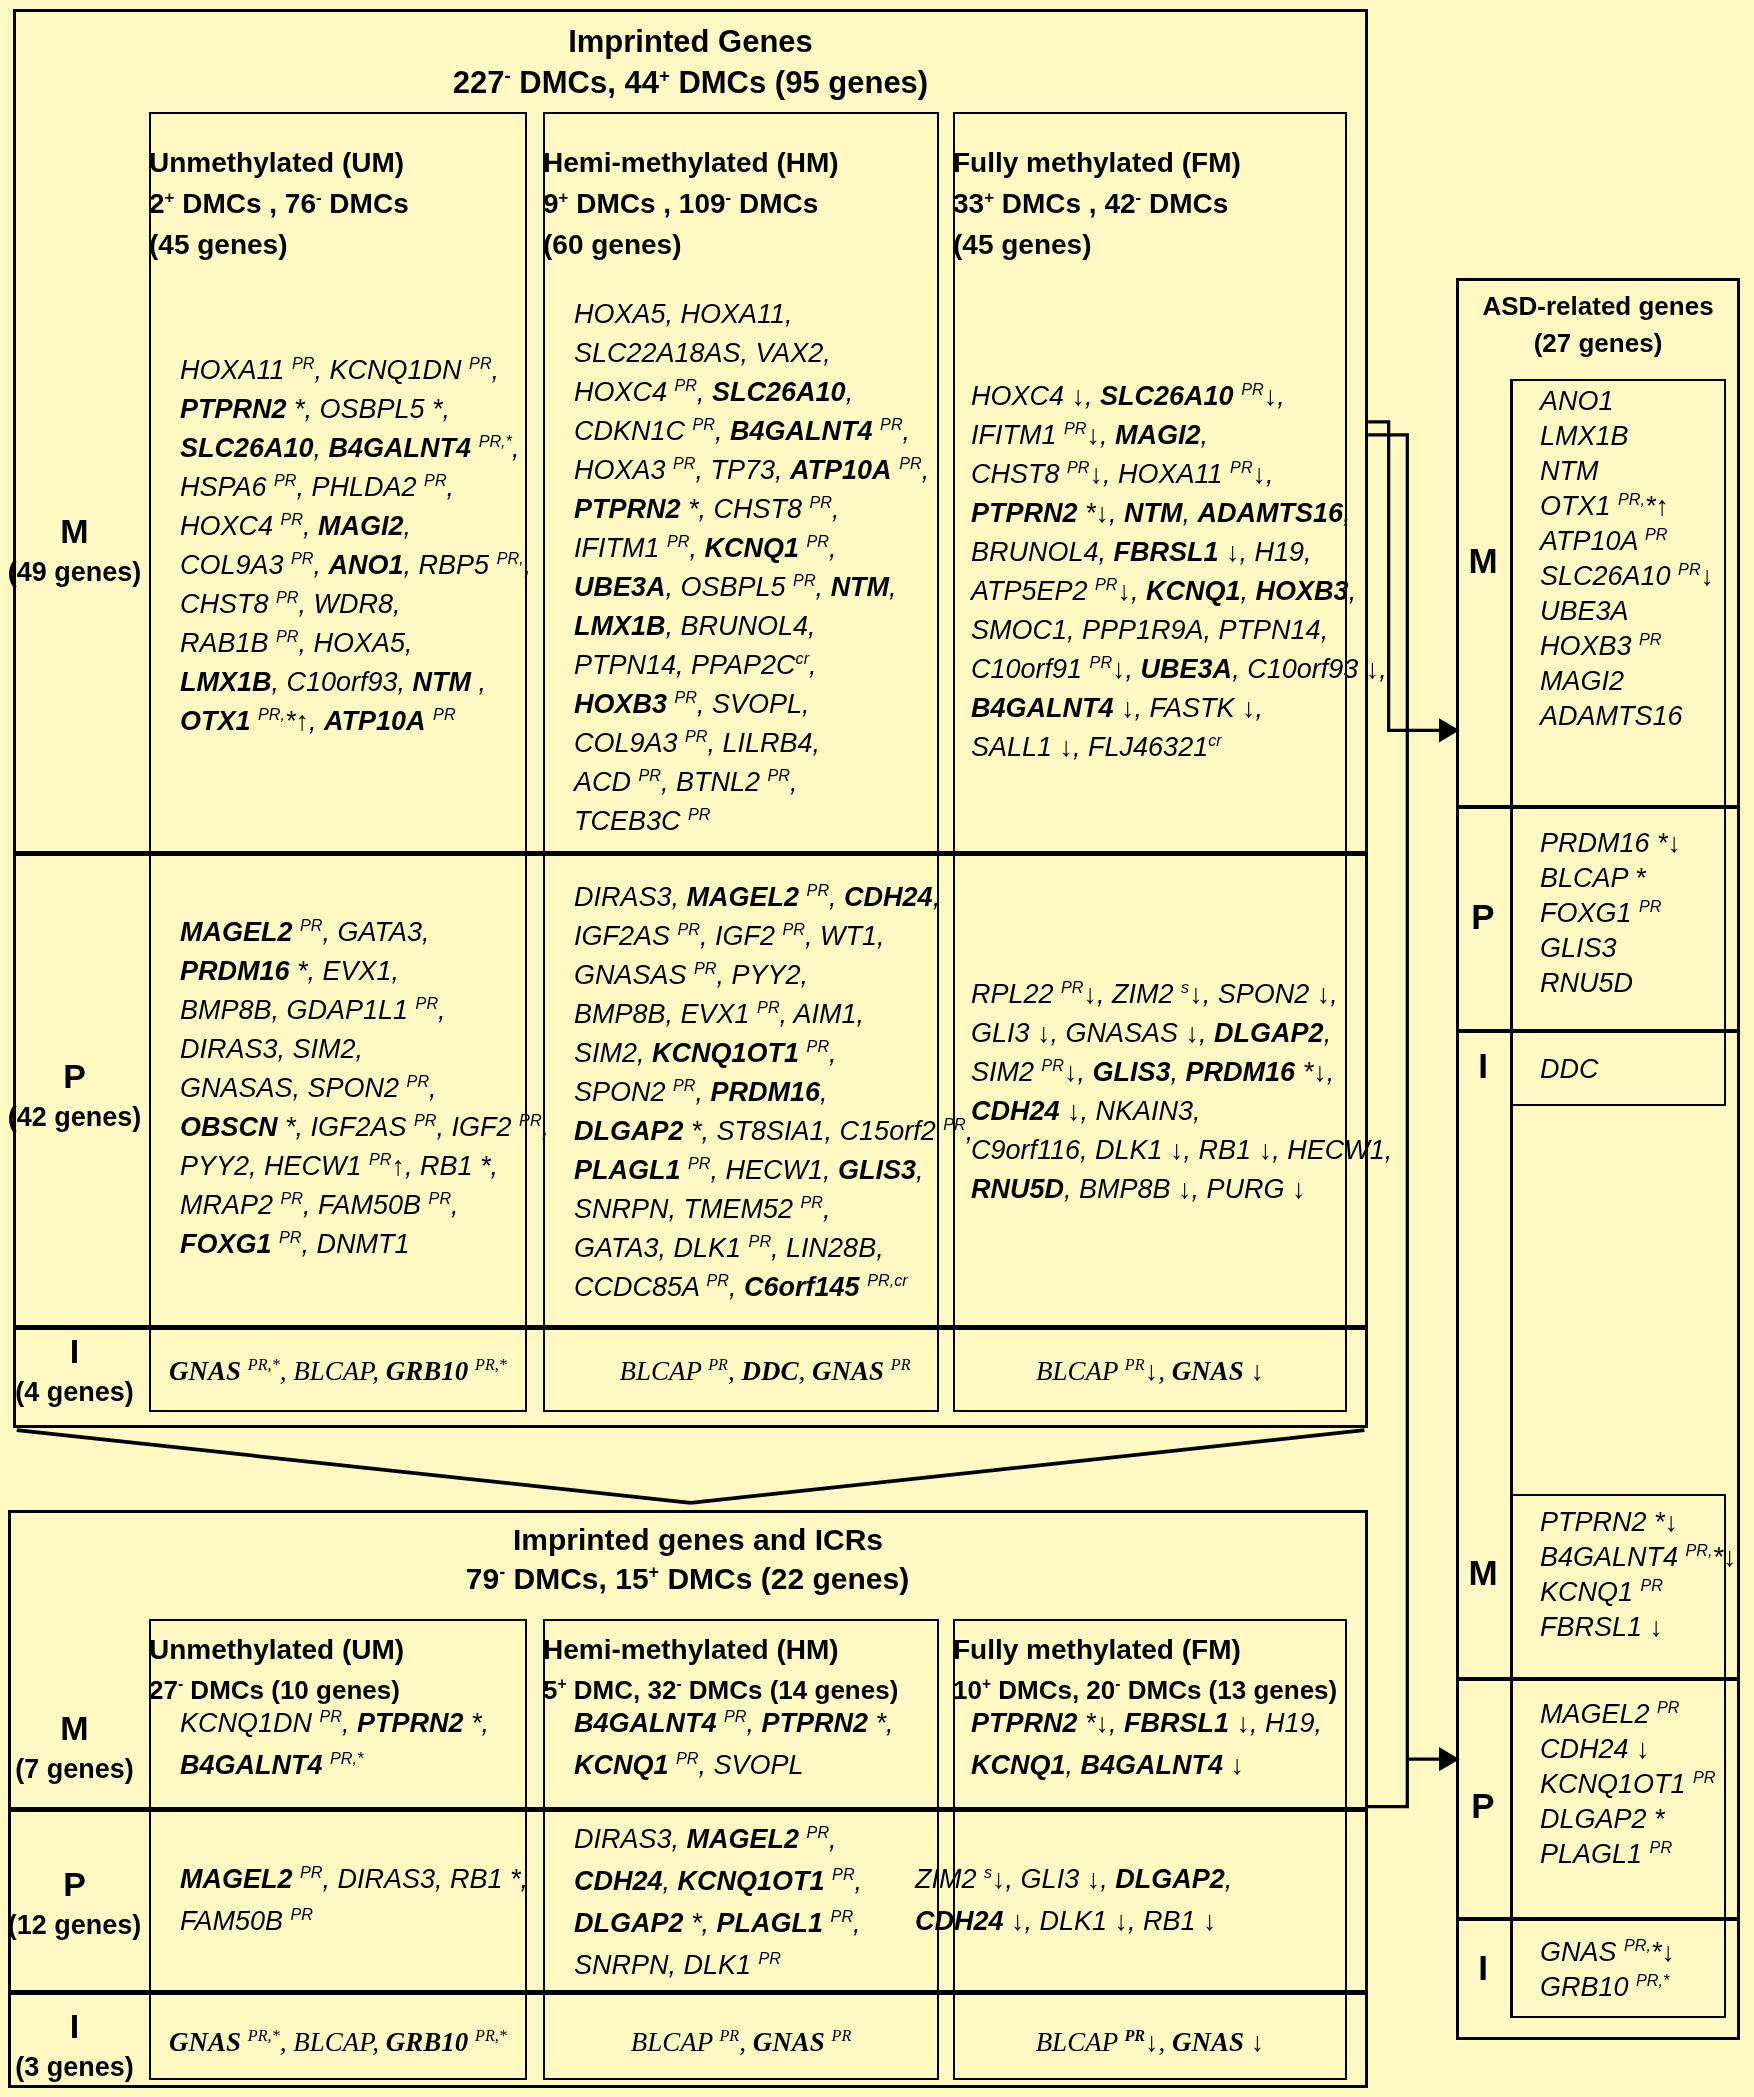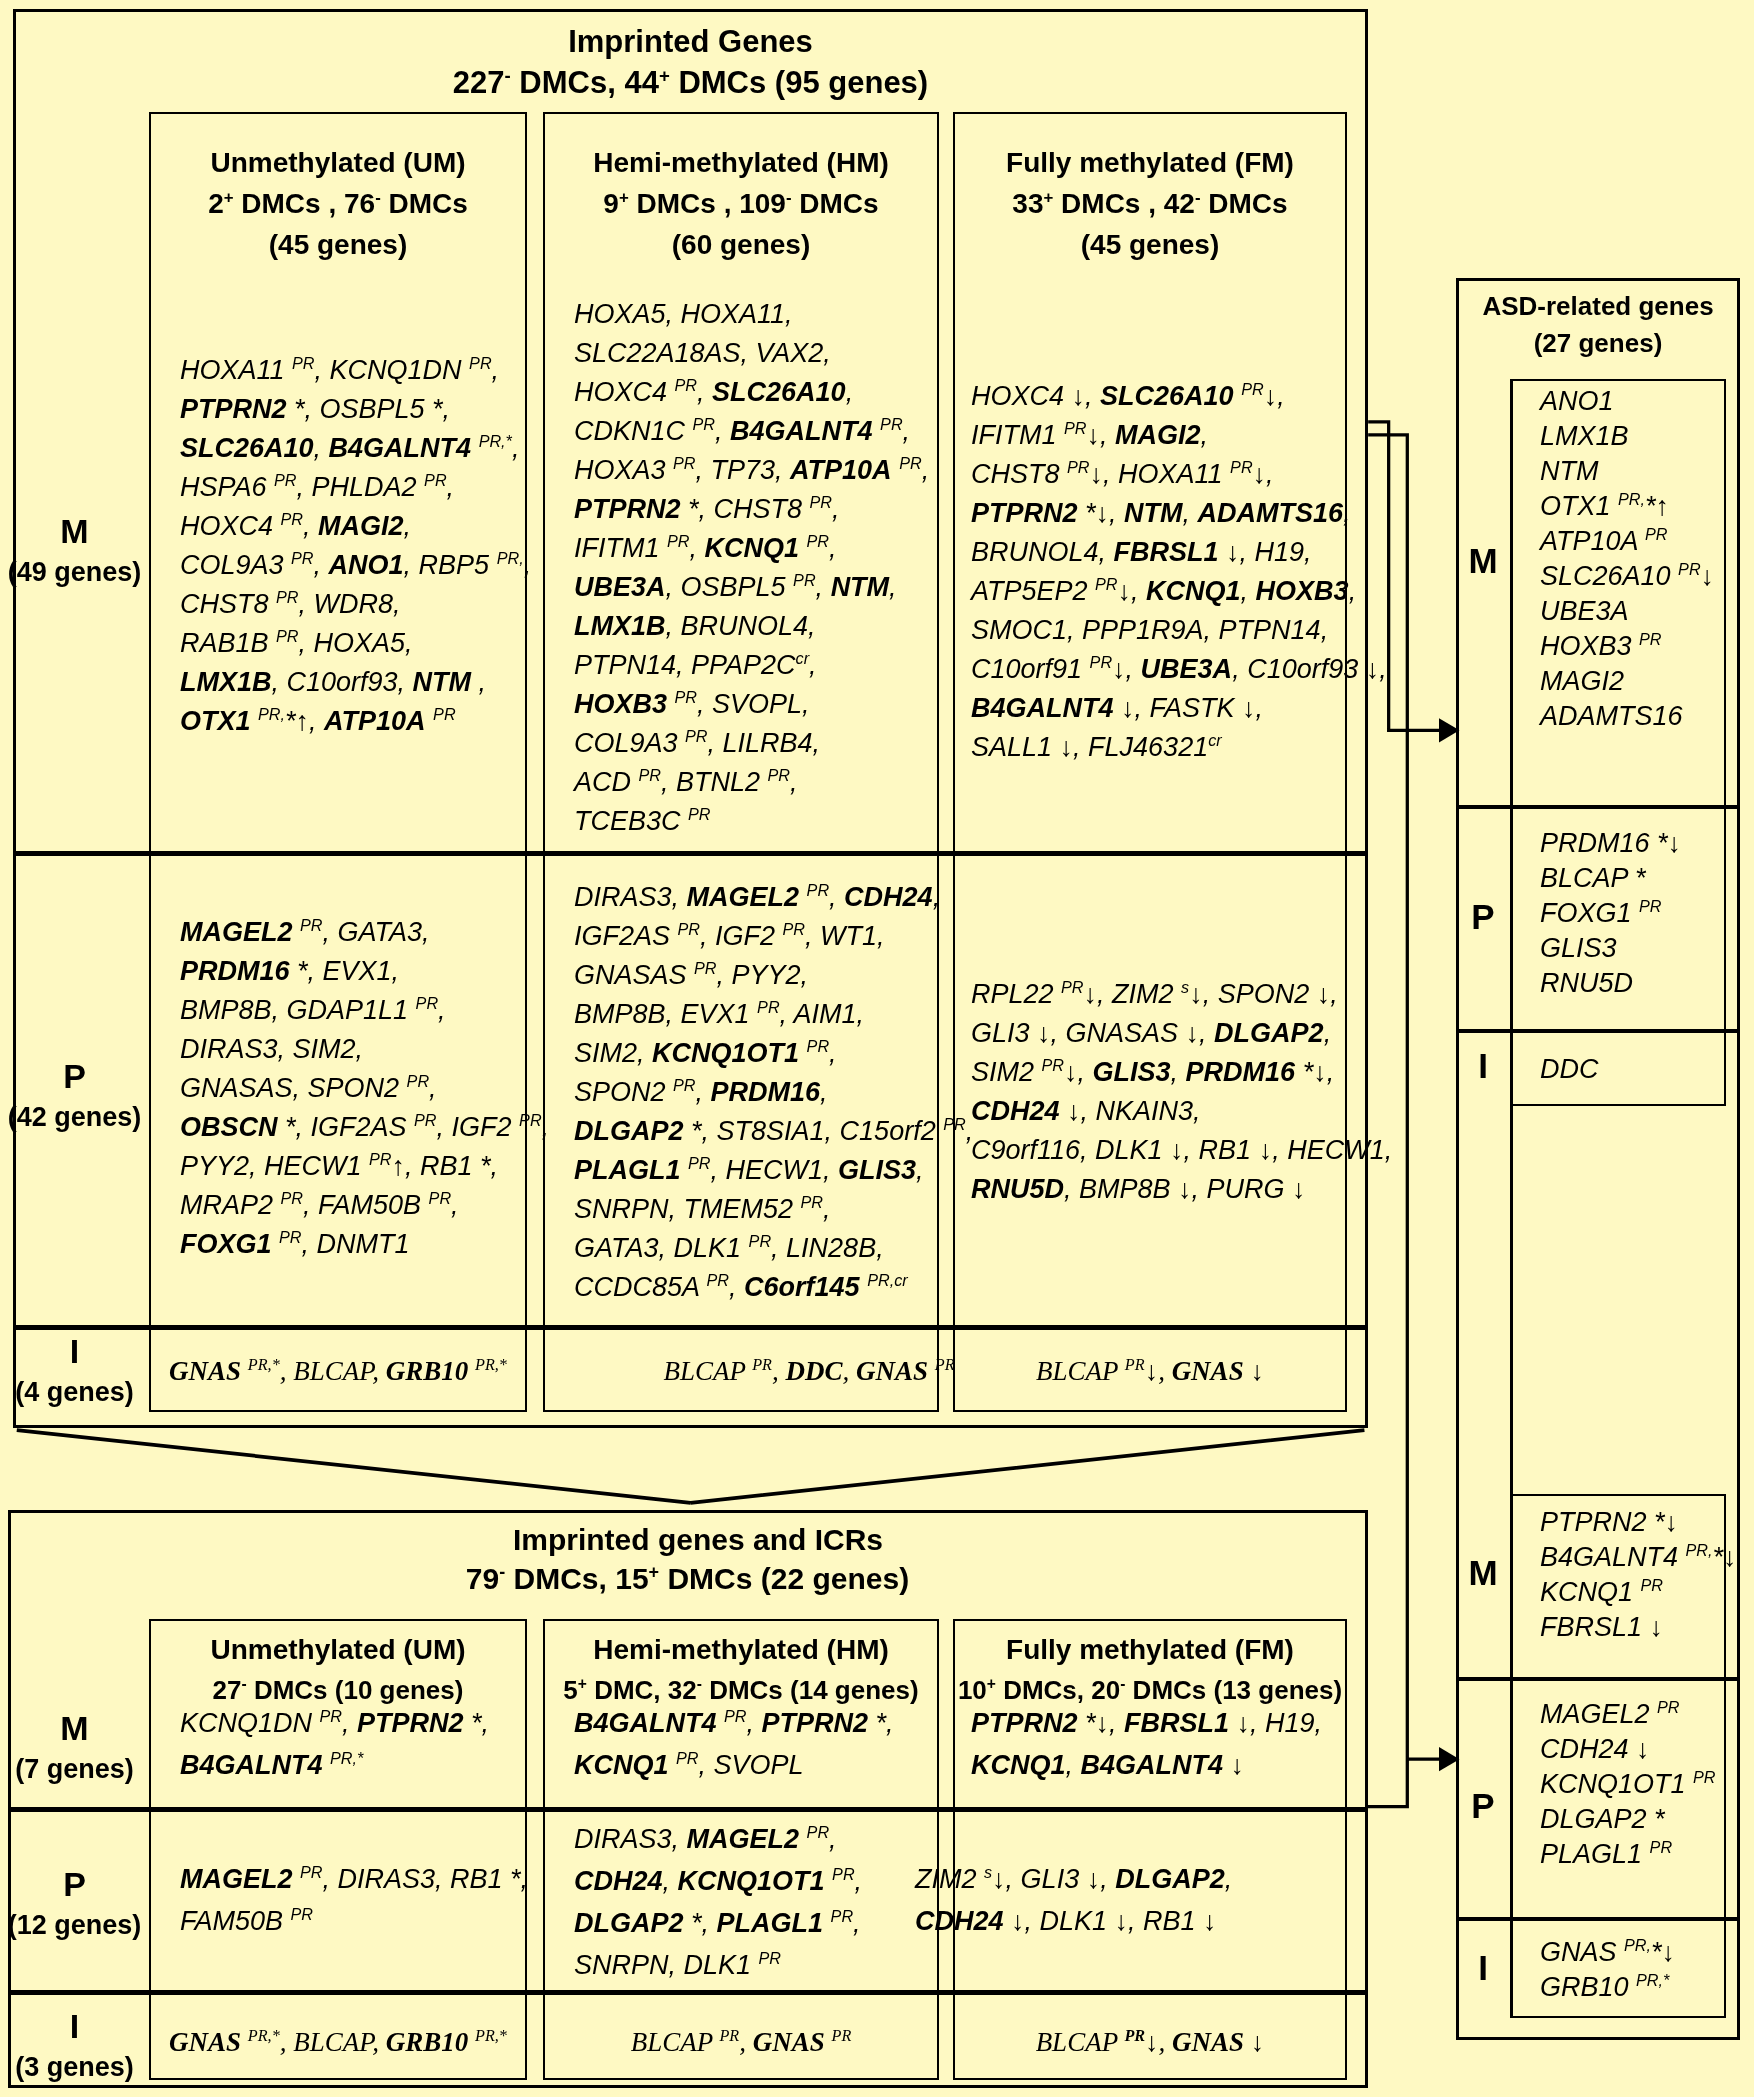--- a/index.html
+++ b/index.html
@@ -5,21 +5,21 @@
   html,body{margin:0;padding:0;background:#ffffff;}
   .canvas{
     position:relative;width:1754px;height:2098px;background:#fef9c3;
     font-family:"Liberation Sans", sans-serif;color:#000;overflow:hidden;
   }
   .box{position:absolute;box-sizing:border-box;border:2.8px solid #000;background:transparent;}
   .box.outer{border-width:3.7px;}
   .hline{position:absolute;background:#000;height:4.7px;}
   .vline{position:absolute;background:#000;width:2.8px;}
   .ttl{position:absolute;font-weight:bold;text-align:center;white-space:nowrap;}
-  .hdr{position:absolute;font-weight:bold;text-align:center;font-size:28px;line-height:41px;white-space:nowrap;}
+  .hdr{position:absolute;font-weight:bold;font-size:28px;line-height:41px;white-space:nowrap;}
   .hdr.b2{line-height:40px;font-size:26px;}
   .hdr.b2 .ln:first-child{font-size:28px;}
   .cell{position:absolute;font-style:italic;font-size:27px;line-height:39px;white-space:nowrap;}
   .cell.bt{line-height:42px;}
   .cell.asd{font-size:27px;line-height:35px;}
   .cell.ctr{text-align:center;font-family:Liberation Serif, serif;}
   .rowlab{position:absolute;font-weight:bold;text-align:center;font-size:27px;line-height:41px;white-space:nowrap;}
   .rowlab .ln:first-child{font-size:34px;}
   .seclab{position:absolute;font-weight:bold;text-align:center;font-size:35px;white-space:nowrap;}
   sup{font-size:0.60em;line-height:0;vertical-align:super;letter-spacing:0;}
@@ -150,21 +150,21 @@
       <div class="ln">GLI3 ↓, GNASAS ↓, <b>DLGAP2</b>,</div>
       <div class="ln">SIM2 <sup>PR</sup>↓, <b>GLIS3</b>, <b>PRDM16</b> *↓,</div>
       <div class="ln"><b>CDH24</b> ↓, NKAIN3,</div>
       <div class="ln">C9orf116, DLK1 ↓, RB1 ↓, HECW1,</div>
       <div class="ln"><b>RNU5D</b>, BMP8B ↓, PURG ↓</div>
     </div>
 
   <div class="cell ctr" style="left:149px;top:1352px;width:378px;">
       <div class="ln"><b>GNAS</b> <sup>PR,*</sup>, BLCAP, <b>GRB10</b> <sup>PR,*</sup></div>
     </div>
-  <div class="cell ctr" style="left:573px;top:1352px;width:472px;">
+  <div class="cell ctr" style="left:529px;top:1352px;width:472px;">
       <div class="ln">BLCAP <sup>PR</sup>, <b>DDC</b>, <b>GNAS</b> <sup>PR</sup></div>
     </div>
   <div class="cell ctr" style="left:953px;top:1352px;width:394px;">
       <div class="ln">BLCAP <sup>PR</sup>↓, <b>GNAS</b> ↓</div>
     </div>
 
   <div class="box outer" style="left:7.5px;top:1510px;width:1360px;height:578px;"></div>
 
   <div class="ttl" style="left:18px;top:1523px;width:1360px;font-size:30px;">Imprinted genes and ICRs</div>
   <div class="ttl" style="left:7.5px;top:1562px;width:1360px;font-size:30px;">79<sup>-</sup> DMCs, 15<sup>+</sup> DMCs (22 genes)</div>

